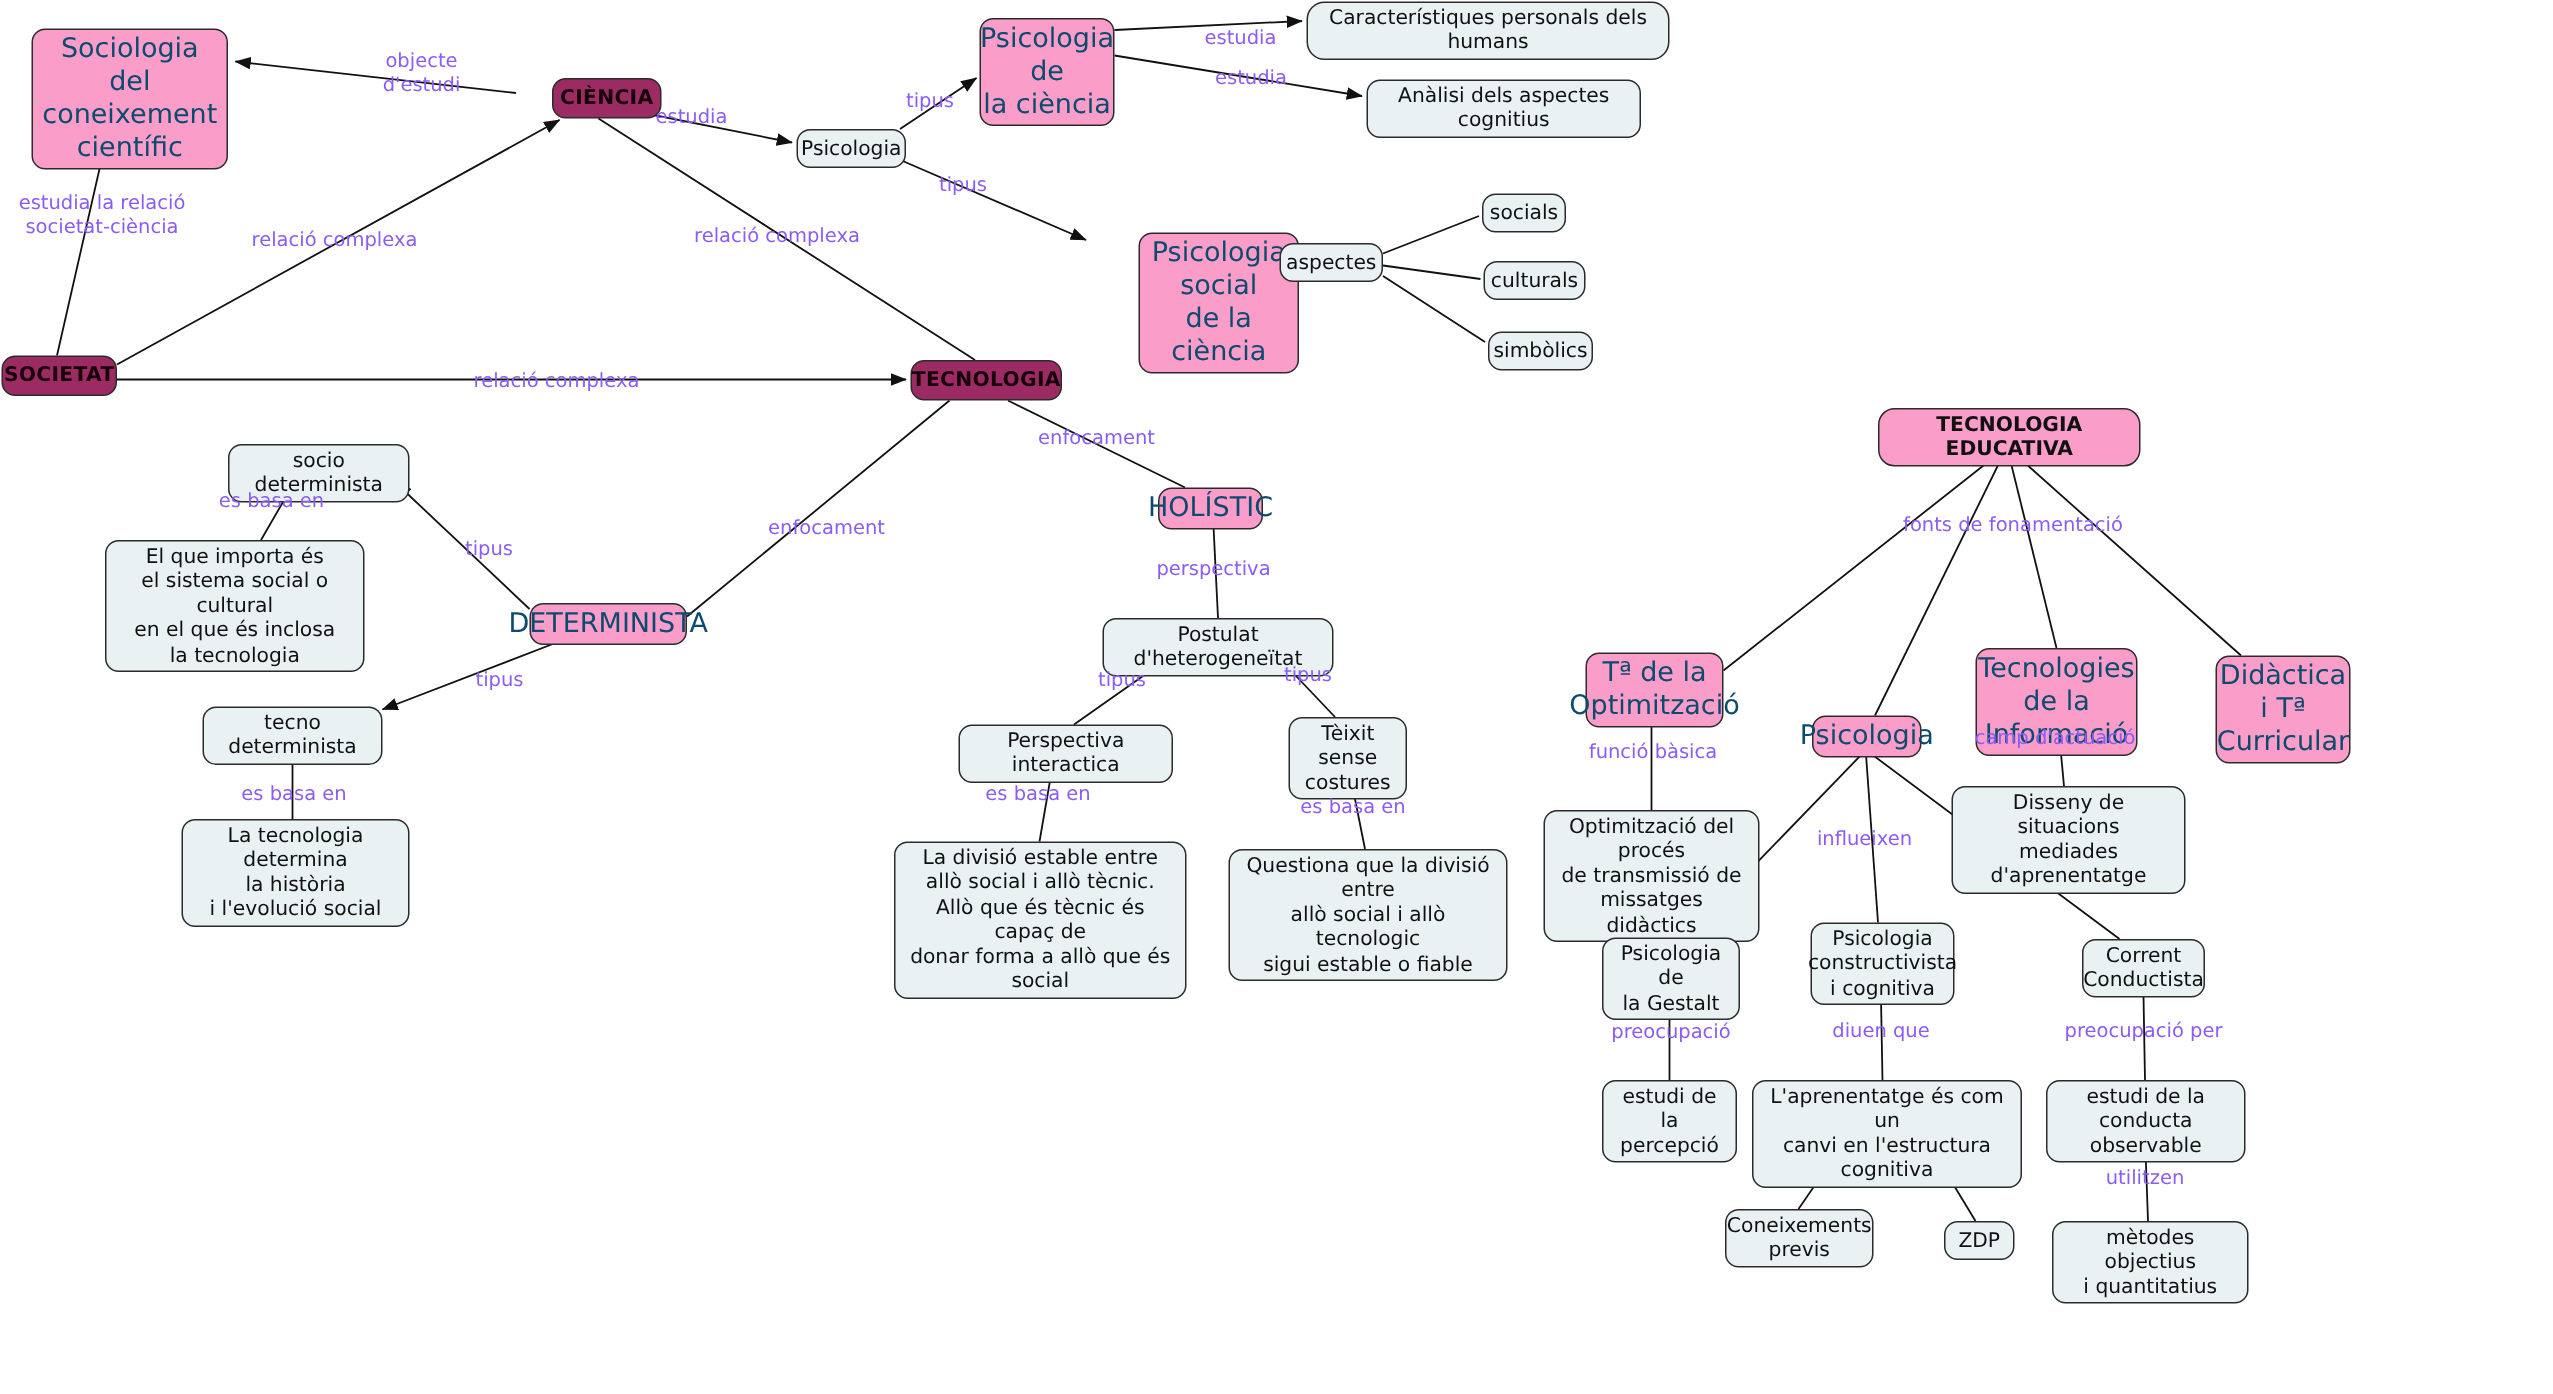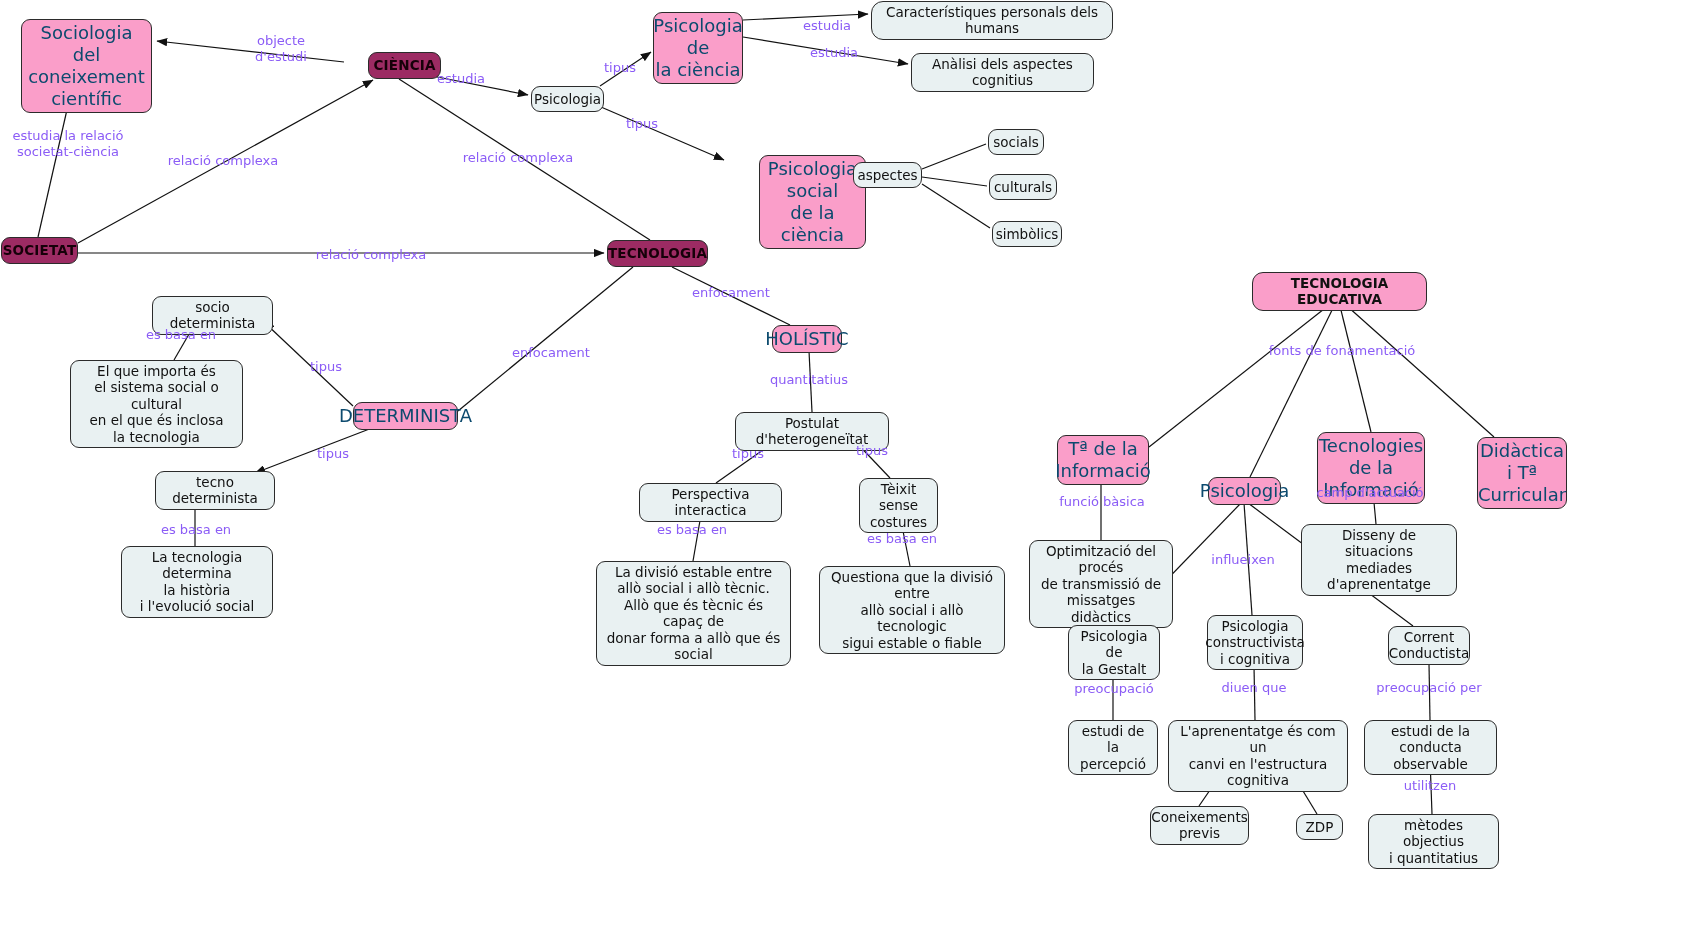--- a/index.html
+++ b/index.html
@@ -140,39 +140,39 @@
       <div class="node n-plain" style="left: 988px; top: 129px; width: 56px; min-height: 26px;">socials</div>
       <div class="node n-plain" style="left: 989px; top: 174px; width: 68px; min-height: 26px;">culturals</div>
       <div class="node n-plain" style="left: 992px; top: 221px; width: 70px; min-height: 26px;">simbòlics</div>
       <div class="node n-dark" style="left: 607px; top: 240px; width: 101px; min-height: 27px;">TECNOLOGIA</div>
       <div class="node n-plain" style="left: 152px; top: 296px; width: 121px; min-height: 26px;">socio determinista</div>
       <div class="node n-plain" style="left: 70px; top: 360px; width: 173px; min-height: 64px;">El que importa és
 el sistema social o cultural
 en el que és inclosa
 la tecnologia</div>
       <div class="node n-pink" style="left: 353px; top: 402px; width: 105px; min-height: 26px;">DETERMINISTA</div>
-      <div class="node n-plain" style="left: 135px; top: 471px; width: 120px; min-height: 26px; margin-left: 20px;">tecno determinista</div>
+      <div class="node n-plain" style="left: 135px; top: 471px; width: 120px; min-height: 26px;">tecno determinista</div>
       <div class="node n-plain" style="left: 121px; top: 546px; width: 152px; min-height: 51px;">La tecnologia determina
 la història
 i l'evolució social</div>
       <div class="node n-pink" style="left: 772px; top: 325px; width: 70px; min-height: 26px;">HOLÍSTIC</div>
       <div class="node n-plain" style="left: 735px; top: 412px; width: 154px; min-height: 26px;">Postulat d'heterogeneïtat</div>
       <div class="node n-plain" style="left: 639px; top: 483px; width: 143px; min-height: 26px;">Perspectiva interactica</div>
       <div class="node n-plain" style="left: 859px; top: 478px; width: 79px; min-height: 38px;">Tèixit sense
 costures</div>
       <div class="node n-plain" style="left: 596px; top: 561px; width: 195px; min-height: 64px;">La divisió estable entre
 allò social i allò tècnic.
 Allò que és tècnic és capaç de
 donar forma a allò que és social</div>
       <div class="node n-plain" style="left: 819px; top: 566px; width: 186px; min-height: 51px;">Questiona que la divisió entre
 allò social i allò tecnologic
 sigui estable o fiable</div>
       <div class="node n-pinkbold" style="left: 1252px; top: 272px; width: 175px; min-height: 26px; border-radius: 11px;">TECNOLOGIA EDUCATIVA</div>
       <div class="node n-pink" style="left: 1057px; top: 435px; width: 92px; min-height: 38px;">Tª de la
-Informació</div>
+Optimització</div>
       <div class="node n-pink" style="left: 1208px; top: 477px; width: 73px; min-height: 26px;">Psicologia</div>
       <div class="node n-pink" style="left: 1317px; top: 432px; width: 108px; min-height: 38px;">Tecnologies
 de la Informació</div>
       <div class="node n-pink" style="left: 1477px; top: 437px; width: 90px; min-height: 38px;">Didàctica
 i Tª Curricular</div>
       <div class="node n-plain" style="left: 1029px; top: 540px; width: 144px; min-height: 51px;">Optimització del procés
 de transmissió de
 missatges didàctics</div>
       <div class="node n-plain" style="left: 1301px; top: 524px; width: 156px; min-height: 38px;">Disseny de situacions
 mediades d'aprenentatge</div>
@@ -207,21 +207,21 @@
       <div class="elabel" style="left: 620px; top: 68px;">tipus</div>
       <div class="elabel" style="left: 642px; top: 124px;">tipus</div>
       <div class="elabel" style="left: 827px; top: 26px;">estudia</div>
       <div class="elabel" style="left: 834px; top: 53px;">estudia</div>
       <div class="elabel" style="left: 551px; top: 353px;">enfocament</div>
       <div class="elabel" style="left: 731px; top: 293px;">enfocament</div>
       <div class="elabel" style="left: 326px; top: 367px;">tipus</div>
       <div class="elabel" style="left: 333px; top: 454px;">tipus</div>
       <div class="elabel" style="left: 181px; top: 335px;">es basa en</div>
       <div class="elabel" style="left: 196px; top: 530px;">es basa en</div>
-      <div class="elabel" style="left: 809px; top: 380px;">quantitatius</div>
+      <div class="elabel" style="left: 809px; top: 380px;">perspectiva</div>
       <div class="elabel" style="left: 748px; top: 454px;">tipus</div>
       <div class="elabel" style="left: 872px; top: 451px;">tipus</div>
       <div class="elabel" style="left: 692px; top: 530px;">es basa en</div>
       <div class="elabel" style="left: 902px; top: 539px;">es basa en</div>
       <div class="elabel" style="left: 1342px; top: 351px;">fonts de fonamentació</div>
       <div class="elabel" style="left: 1102px; top: 502px;">funció bàsica</div>
       <div class="elabel" style="left: 1370px; top: 493px;">camp d'actuació</div>
       <div class="elabel" style="left: 1243px; top: 560px;">influeixen</div>
       <div class="elabel" style="left: 1114px; top: 689px;">preocupació</div>
       <div class="elabel" style="left: 1254px; top: 688px;">diuen que</div>

